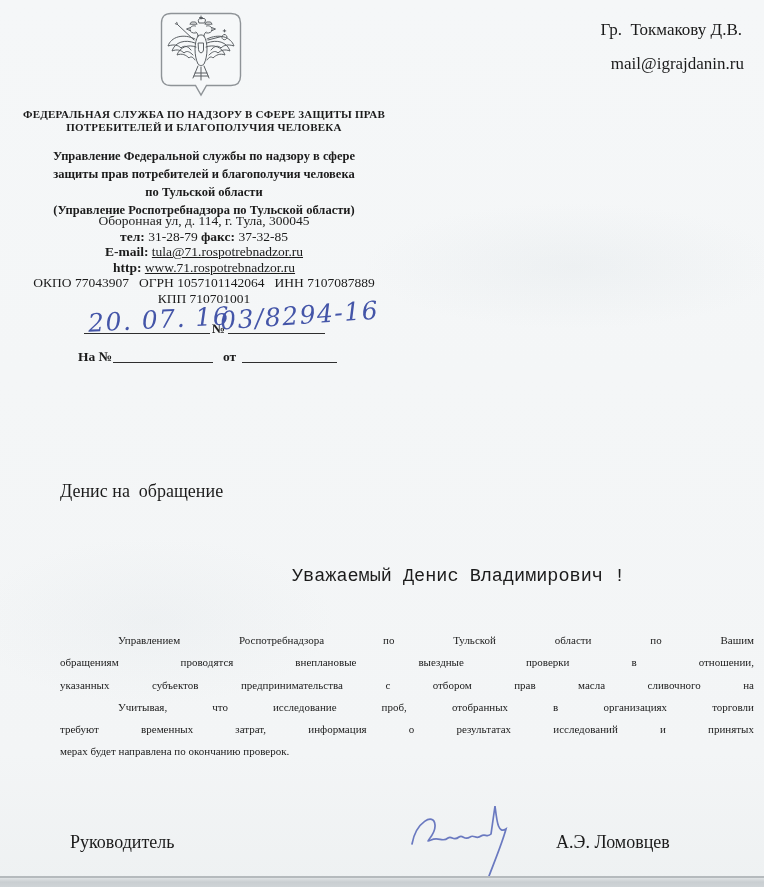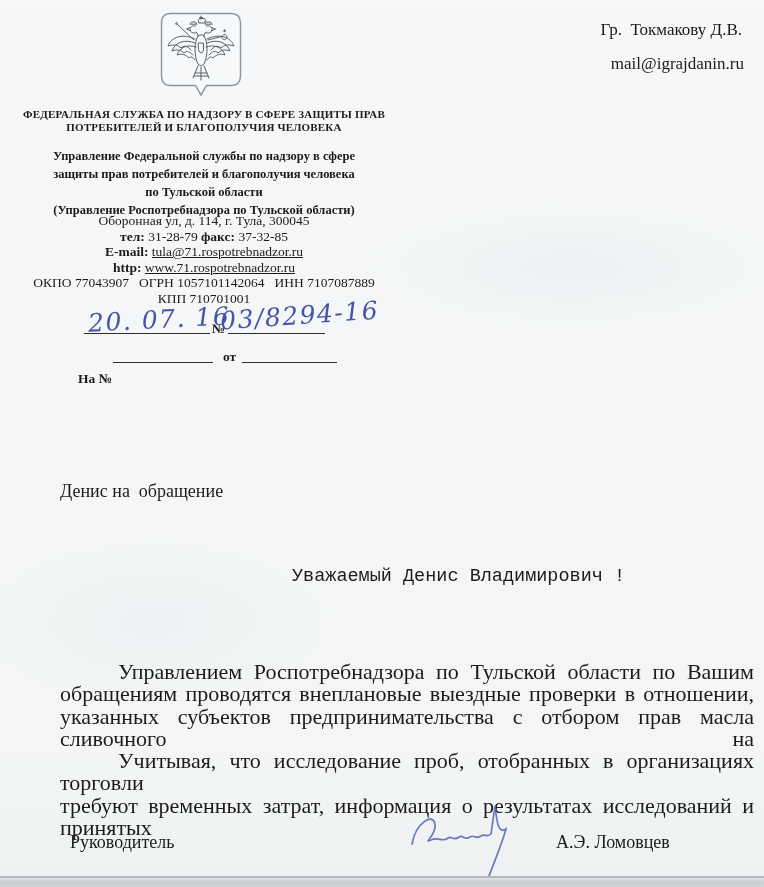--- a/index.html
+++ b/index.html
@@ -22,21 +22,21 @@
   .contact{font-size:13.5px;line-height:15.6px;}
   .ulink{text-decoration:underline;}
   .formline{border-bottom:1.5px solid #2e2e2e;}
   .hand{
     font-family:"DejaVu Serif", serif;font-style:italic;
     color:#4455a8;font-size:25px;letter-spacing:1.5px;white-space:nowrap;
   }
   .small-label{font-size:13.5px;font-weight:bold;}
   .subject{font-size:18px;}
   .salutation{font-size:18.5px;font-family:Liberation Mono, monospace;}
-  .bodytext{width:694px;font-size:22px;line-height:22.3px;text-align:justify;margin-top:32px;}
+  .bodytext{width:694px;font-size:11px;line-height:22.3px;text-align:justify;}
   .jline{text-align:justify;text-align-last:justify;}
   .indent{text-indent:58px;}
   .sign-label{font-size:18px;}
   .recip{font-size:17px;text-align:right;}
   .scan-edge{
     left:0;right:0;bottom:0;height:9px;
     background:linear-gradient(180deg,#dfe3e5 0%,#c9ced1 45%,#cfd4d7 100%);
     border-top:2px solid #b5babd;
   }
 </style>
@@ -102,35 +102,36 @@
     <div class="prewrap">ОКПО 77043907   ОГРН 1057101142064   ИНН 7107087889</div>
     <div>КПП 710701001</div>
   </div>
 
   <div class="abs formline" style="left:84px;top:319px;width:126px;height:14px;"></div>
   <div class="abs small-label" style="left:212px;top:321px;font-size:13px;">№</div>
   <div class="abs formline" style="left:228px;top:319px;width:97px;height:14px;"></div>
   <div class="abs hand" style="left:88px;top:305px;transform:rotate(-3deg);">20. 07. 16</div>
   <div class="abs hand" style="left:220px;top:301px;transform:rotate(-4deg);">03/8294-16</div>
 
-  <div class="abs small-label" style="left:78px;top:349px;margin-top:22px;">На №</div>
+  <div class="abs small-label" style="left:78px;top:349px;">На №</div>
   <div class="abs formline" style="left:113px;top:349px;width:100px;height:13px;"></div>
   <div class="abs small-label" style="left:223px;top:349px;">от</div>
   <div class="abs formline" style="left:242px;top:349px;width:95px;height:13px;"></div>
 
   <div class="abs subject prewrap" style="left:60px;top:481px;">Денис на  обращение</div>
 
   <div class="abs salutation" style="left:292px;top:566px;">Уважаемый Денис Владимирович !</div>
 
   <div class="abs bodytext" style="left:60px;top:629px;">
     <div class="jline indent">Управлением Роспотребнадзора по Тульской области  по Вашим</div>
     <div class="jline">обращениям  проводятся внеплановые выездные проверки в отношении,</div>
     <div class="jline">указанных субъектов предпринимательства с отбором прав масла сливочного на</div>
     <div class="jline indent">Учитывая, что  исследование  проб, отобранных в организациях торговли</div>
     <div class="jline">требуют временных затрат, информация о результатах исследований и принятых</div>
+    <div>мерах будет направлена по окончанию проверок.</div>
   </div>
 
   <div class="abs sign-label" style="left:70px;top:832px;">Руководитель</div>
   <div class="abs" style="left:398px;top:792px;width:135px;height:95px;">
     <svg width="135" height="95" viewBox="0 0 135 95" xmlns="http://www.w3.org/2000/svg">
       <path d="M14 52 C 18 30, 36 20, 37 33 C 38 44, 24 52, 33 48 C 41 44, 44 51, 50 46 C 54 43, 55 50, 61 45 C 65 42, 66 49, 72 45 C 76 42, 78 48, 83 44 C 87 41, 89 46, 93 42 L 97 14 C 99 30, 100 42, 108 37 C 103 55, 94 75, 87 95" fill="none" stroke="#5b6cba" stroke-width="1.7" stroke-linecap="round" opacity="0.9"></path>
     </svg>
   </div>
   <div class="abs sign-label" style="left:556px;top:832px;">А.Э. Ломовцев</div>
 

